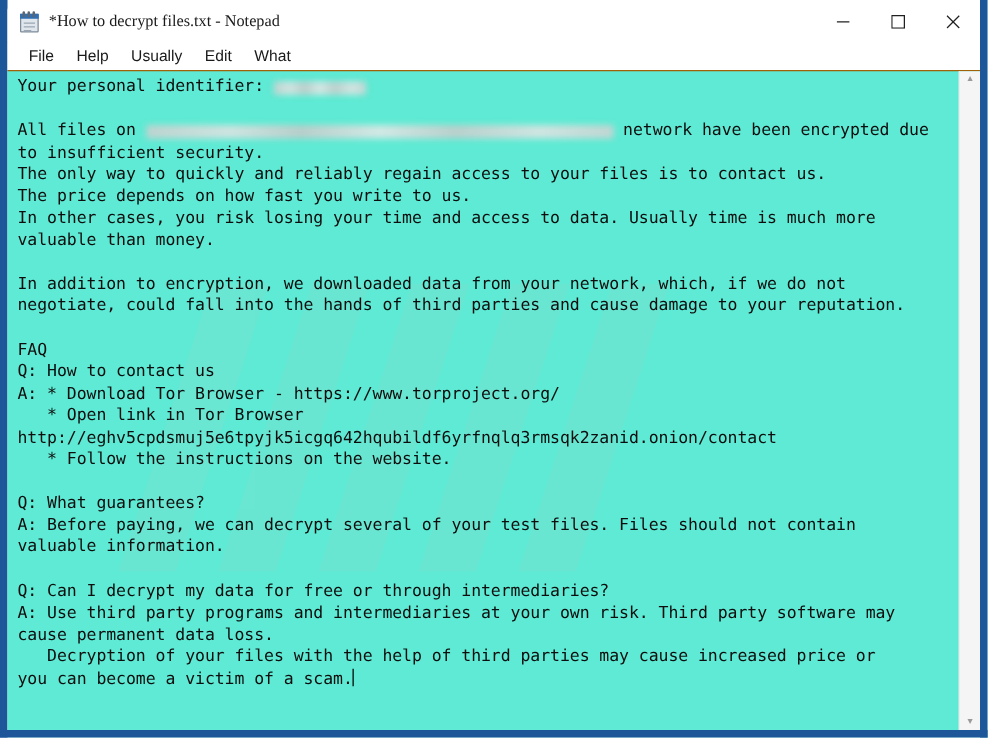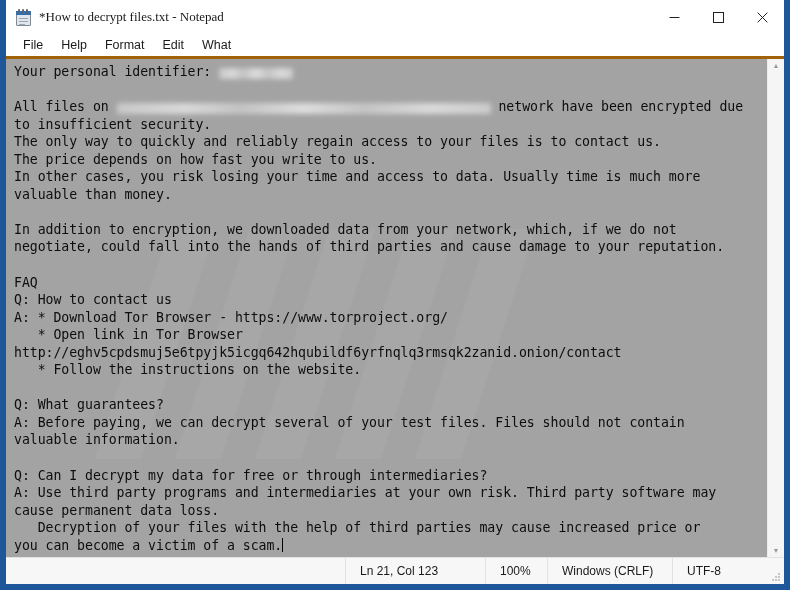--- a/index.html
+++ b/index.html
@@ -59,22 +59,22 @@
   
   #menubar{
     height:22px;min-height:22px;background:#ffffff;
     display:flex;align-items:center;padding-left:8px;
   }
   .menu-item{
     font-size:12.5px;color:#1a1a1a;padding:2px 9px;white-space:nowrap;
   }
   
   #editor-wrap{
-    position:relative;flex:1;display:flex;min-height:0;background:#a3a3a3;
-    border-top:3px solid #a16207;
+    position:relative;flex:1;display:flex;min-height:0;background:#5eead4;
+    border-top:1px solid #a16207;
   }
   #editor{
     position:relative;flex:1;min-width:0;overflow:hidden;background:transparent;
   }
   #watermark{
     position:absolute;left:0;top:0;width:100%;height:100%;
     pointer-events:none;overflow:hidden;
   }
   #watermark svg{position:absolute;left:50px;top:150px;opacity:0.10;}
   #text{
@@ -165,21 +165,21 @@
             <line x1="0.6" y1="0.6" x2="10.4" y2="10.4" stroke="#202020" stroke-width="1"></line>
             <line x1="10.4" y1="0.6" x2="0.6" y2="10.4" stroke="#202020" stroke-width="1"></line>
           </svg>
       </div>
     </div>
   </div>
 
   <div id="menubar">
     <div class="menu-item">File</div>
     <div class="menu-item">Help</div>
-    <div class="menu-item">Format</div>
+    <div class="menu-item">Usually</div>
     <div class="menu-item">Edit</div>
     <div class="menu-item">What</div>
   </div>
 
   <div id="editor-wrap">
     <div id="editor">
       <div id="watermark">
         <svg width="700" height="300" viewBox="0 0 700 300" aria-hidden="true">
           <g fill="#c9c9c9" transform="skewX(-18)">
             <rect x="120" y="20" width="46" height="230"></rect>
@@ -191,29 +191,14 @@
         </svg>
       </div>
       <div id="text"><div>Your personal identifier: <span class="redact small"></span></div><div>&nbsp;</div><div>All files on <span class="redact big"></span> network have been encrypted due</div><div>to insufficient security.</div><div>The only way to quickly and reliably regain access to your files is to contact us.</div><div>The price depends on how fast you write to us.</div><div>In other cases, you risk losing your time and access to data. Usually time is much more</div><div>valuable than money.</div><div>&nbsp;</div><div>In addition to encryption, we downloaded data from your network, which, if we do not</div><div>negotiate, could fall into the hands of third parties and cause damage to your reputation.</div><div>&nbsp;</div><div>FAQ</div><div>Q: How to contact us</div><div>A: * Download Tor Browser - https://www.torproject.org/</div><div>   * Open link in Tor Browser</div><div>http://eghv5cpdsmuj5e6tpyjk5icgq642hqubildf6yrfnqlq3rmsqk2zanid.onion/contact</div><div>   * Follow the instructions on the website.</div><div>&nbsp;</div><div>Q: What guarantees?</div><div>A: Before paying, we can decrypt several of your test files. Files should not contain</div><div>valuable information.</div><div>&nbsp;</div><div>Q: Can I decrypt my data for free or through intermediaries?</div><div>A: Use third party programs and intermediaries at your own risk. Third party software may</div><div>cause permanent data loss.</div><div>   Decryption of your files with the help of third parties may cause increased price or</div><div>you can become a victim of a scam.<span class="caret"></span></div></div>
     </div>
     <div id="vscroll">
       <span class="sb-arrow">▲</span>
       <span class="sb-arrow">▼</span>
     </div>
   </div>
 
-  <div id="statusbar">
-    <div id="status-spacer"></div>
-    <div class="status-cell" id="st-ln">Ln 21, Col 123</div>
-    <div class="status-cell" id="st-zoom">100%</div>
-    <div class="status-cell" id="st-eol">Windows (CRLF)</div>
-    <div class="status-cell" id="st-enc">UTF-8</div>
-    <div id="grip">
-      <span class="gd" style="left:7px;top:1px;"></span>
-      <span class="gd" style="left:4px;top:4px;"></span>
-      <span class="gd" style="left:7px;top:4px;"></span>
-      <span class="gd" style="left:1px;top:7px;"></span>
-      <span class="gd" style="left:4px;top:7px;"></span>
-      <span class="gd" style="left:7px;top:7px;"></span>
-    </div>
-  </div>
 
 </div>
 
 </body></html>

